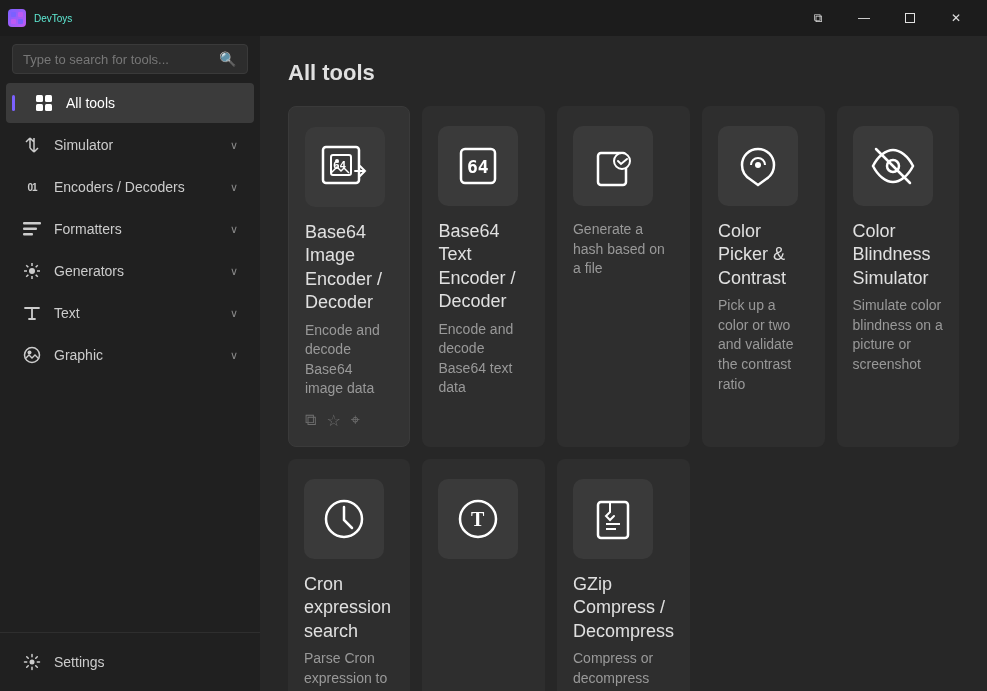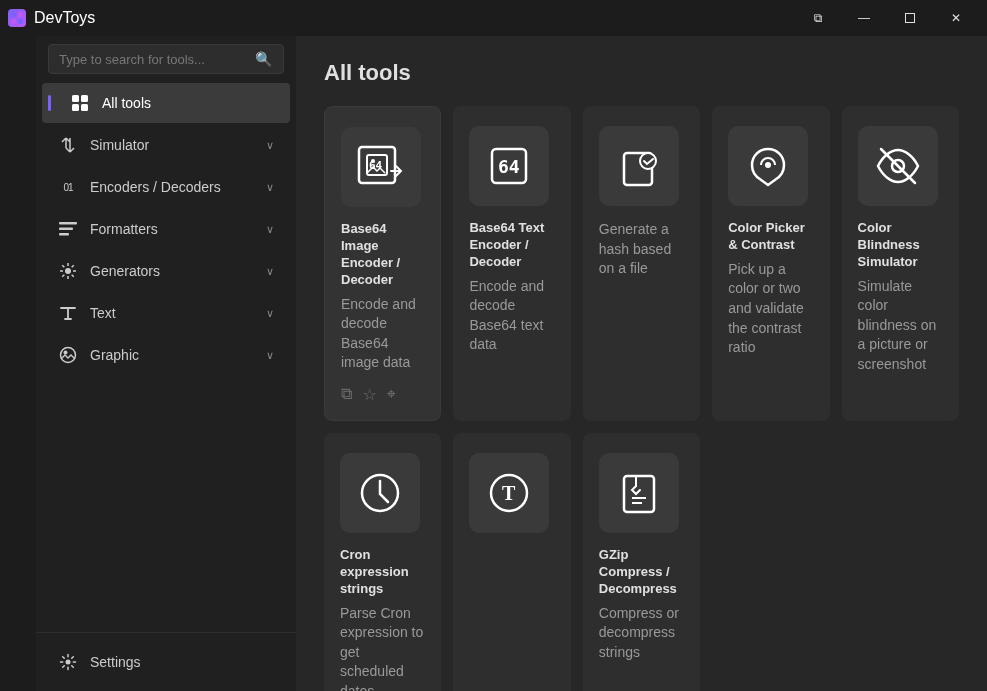--- a/index.html
+++ b/index.html
@@ -34,22 +34,22 @@
       height: 18px;
       background: linear-gradient(135deg, #7b61ff, #bf5af2);
       border-radius: 4px;
       display: flex;
       align-items: center;
       justify-content: center;
       font-size: 10px;
       color: white;
     }
     .titlebar-title {
-      font-size: 16px;
-      color: #ffffff;
+      font-size: 10px;
+      color: #5eead4;
     }
     .titlebar-controls {
       display: flex;
       gap: 0;
     }
     .titlebar-btn {
       width: 46px;
       height: 36px;
       background: transparent;
       border: none;
@@ -64,21 +64,20 @@
       width: 10px;
       height: 10px;
       border: 1px solid #e0e0e0;
     }
 
     
     .app-body {
       display: flex;
       flex: 1;
       overflow: hidden;
-      padding-left: 36px;
     }
 
     
     .sidebar {
       width: 260px;
       background: #202020;
       display: flex;
       flex-direction: column;
       flex-shrink: 0;
     }
@@ -192,22 +191,22 @@
       border-radius: 10px;
       display: flex;
       align-items: center;
       justify-content: center;
       margin-bottom: 14px;
       font-size: 36px;
       color: #e0e0e0;
     }
 
     .tool-name {
-      font-size: 13px;
-      font-weight: 700;
+      font-size: 18px;
+      font-weight: 400;
       color: #e0e0e0;
       margin-bottom: 6px;
       line-height: 1.3;
     }
 
     .tool-desc {
       font-size: 14px;
       color: #999;
       line-height: 1.4;
       flex: 1;
@@ -275,21 +274,21 @@
       <div class="nav-icon">
         <svg width="18" height="18" viewBox="0 0 18 18" fill="currentColor">
           <path d="M3 6l4-4m0 0l4 4m-4-4v10M15 12l-4 4m0 0l-4-4m4 4V2" stroke="currentColor" stroke-width="1.5" fill="none"></path>
         </svg>
       </div>
       <span class="nav-label">Simulator</span>
       <span class="chevron">∨</span>
     </div>
 
     <div class="nav-item">
-      <div class="nav-icon" style="font-size:10px; font-weight:400; letter-spacing:-1px;">01</div>
+      <div class="nav-icon" style="font-size:10px; font-weight:700; letter-spacing:-1px;">01</div>
       <span class="nav-label">Encoders / Decoders</span>
       <span class="chevron">∨</span>
     </div>
 
     <div class="nav-item">
       <div class="nav-icon">
         <svg width="18" height="14" viewBox="0 0 18 14" fill="currentColor">
           <rect x="0" y="0" width="18" height="2.5" rx="1"></rect>
           <rect x="0" y="5.5" width="14" height="2.5" rx="1"></rect>
           <rect x="0" y="11" width="10" height="2.5" rx="1"></rect>
@@ -416,21 +415,21 @@
         <div class="tool-desc">Simulate color blindness on a picture or screenshot</div>
       </div>
 
       <div class="tool-card">
         <div class="tool-icon-area">
           <svg width="50" height="50" viewBox="0 0 50 50" fill="none">
             <circle cx="25" cy="25" r="18" stroke="white" stroke-width="2.5" fill="none"></circle>
             <path d="M25 13v13l8 8" stroke="white" stroke-width="2.5" fill="none" stroke-linecap="round"></path>
           </svg>
         </div>
-        <div class="tool-name">Cron expression strings</div>
+        <div class="tool-name">Cron expression search</div>
         <div class="tool-desc">Parse Cron expression to get scheduled dates</div>
       </div>
 
       <div class="tool-card">
         <div class="tool-icon-area">
           <svg width="50" height="50" viewBox="0 0 50 50" fill="none">
             <circle cx="25" cy="25" r="18" stroke="white" stroke-width="2.5" fill="none"></circle>
             <text x="18" y="32" fill="white" font-size="20" font-weight="700" font-family="serif">T</text>
           </svg>
         </div>

